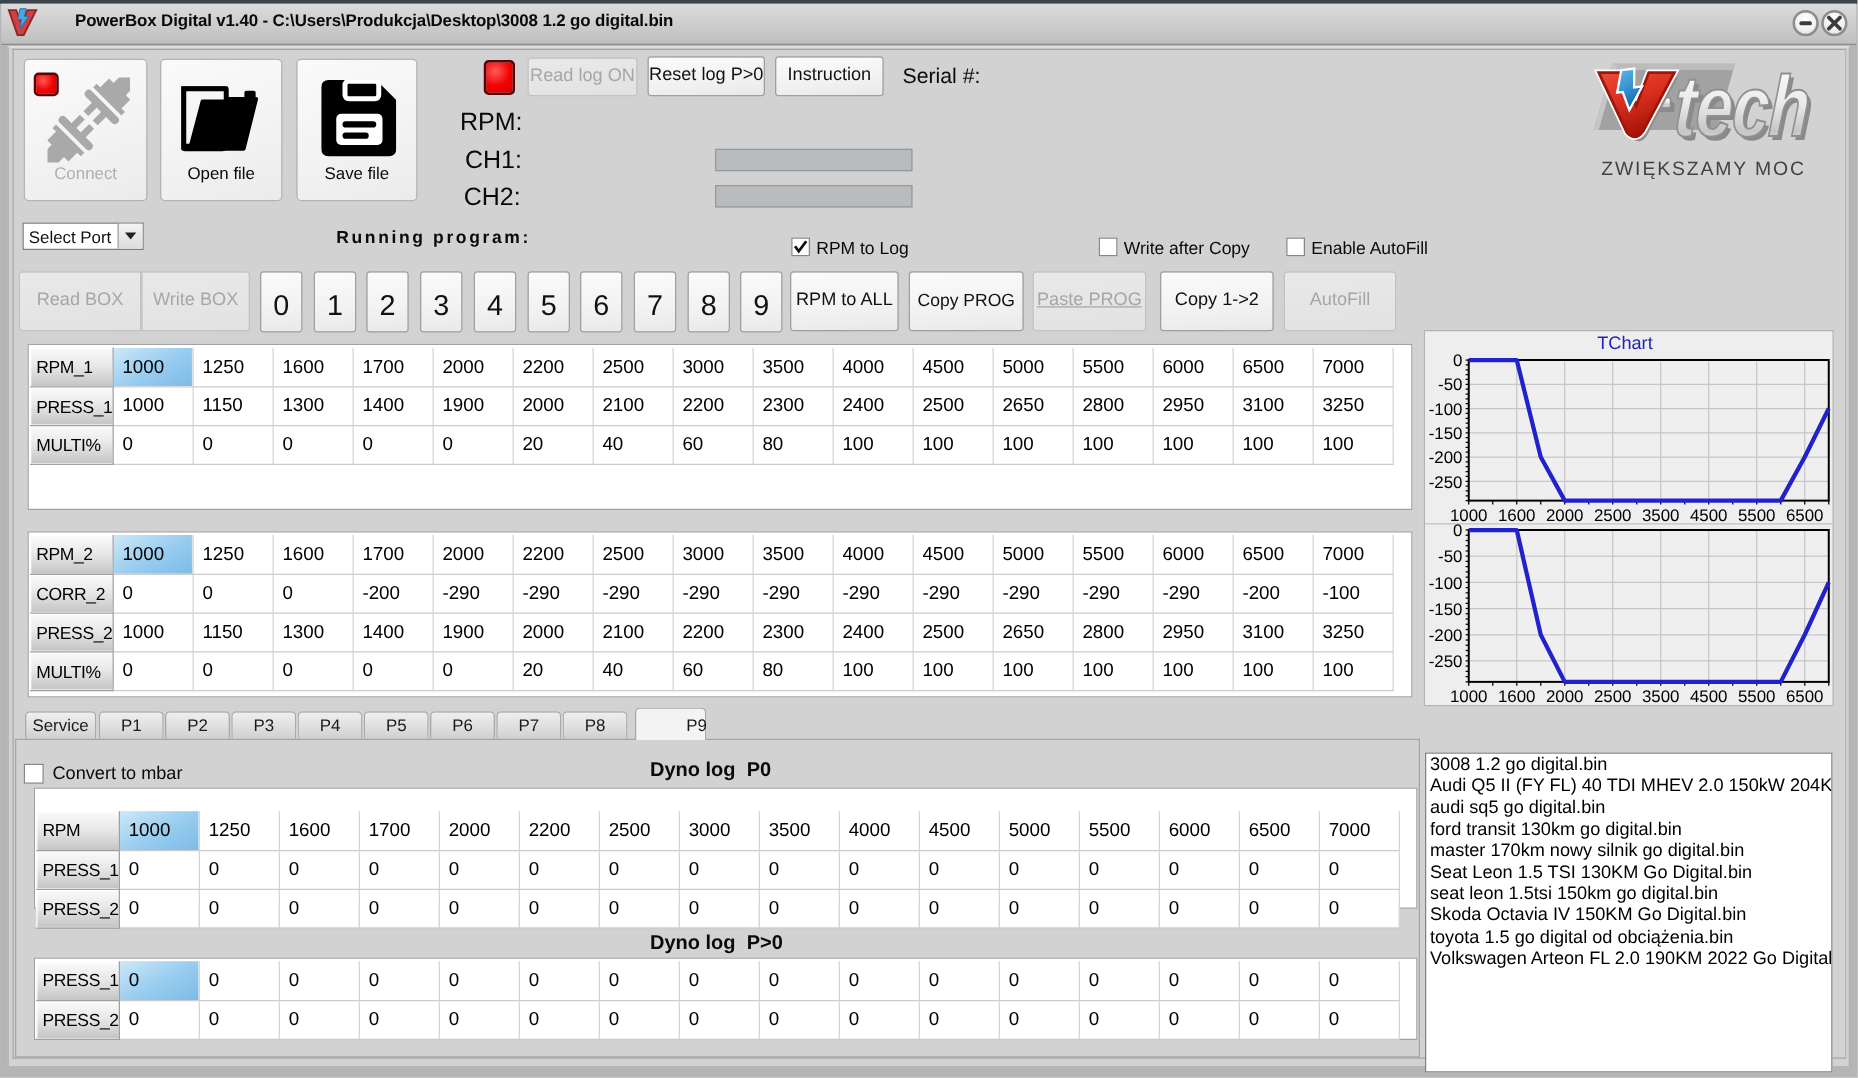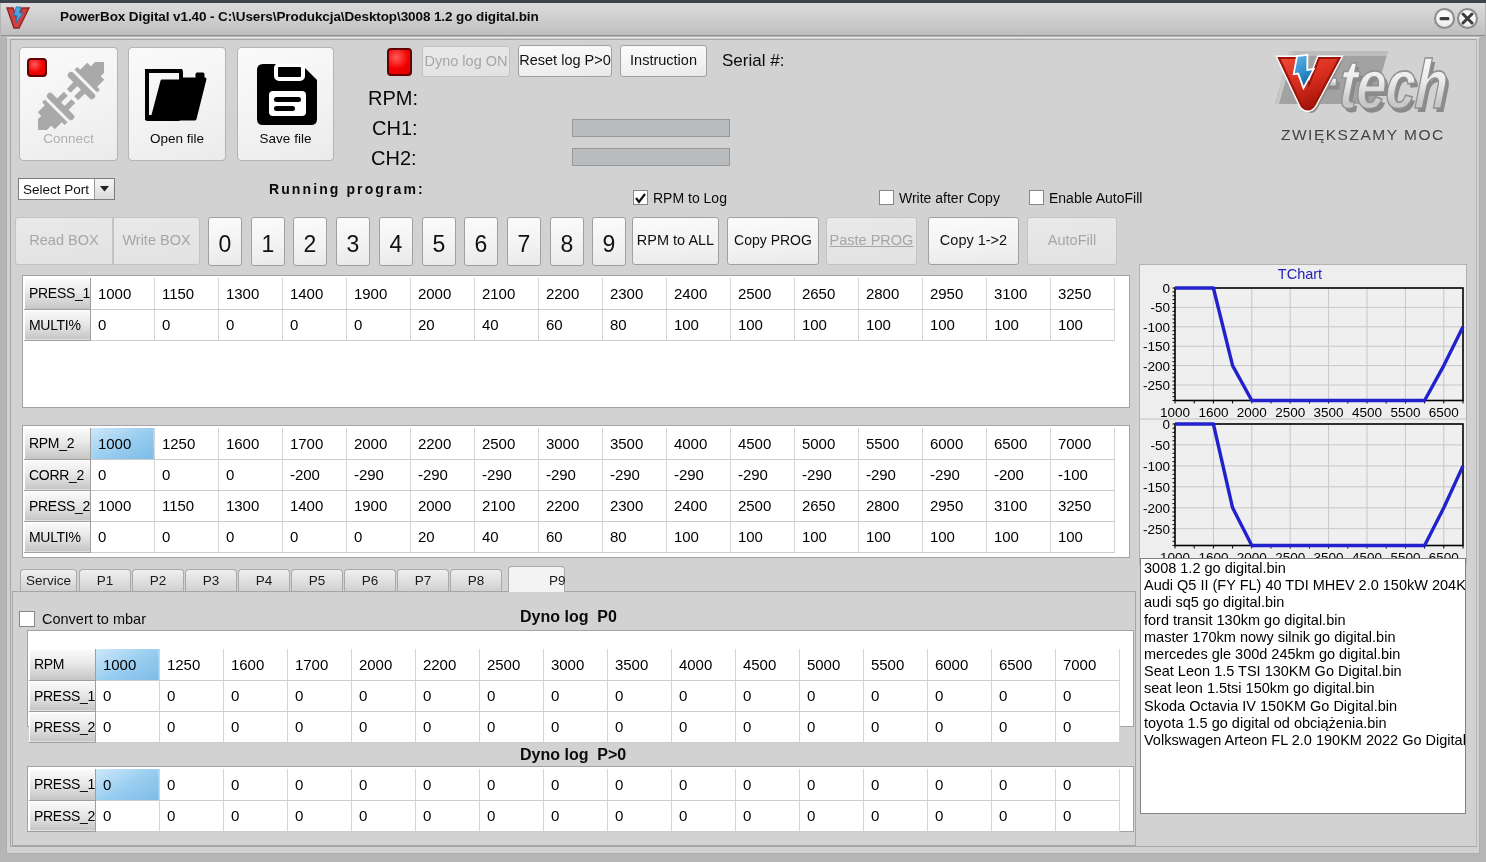--- a/index.html
+++ b/index.html
@@ -46,21 +46,21 @@
 table.g td.sel{background:linear-gradient(150deg,#cde8f9,#97ccef 55%,#7cbbe7);}
 
 .tab{top:569px;height:22px;background:linear-gradient(#efefef,#dddddd 60%,#d0d0d0);
  border:1px solid #a9a9a9;border-bottom:none;border-radius:4px 4px 0 0;
  text-align:center;font-size:13.5px;color:#1a1a1a;padding-top:3px;}
 #tab-active{top:566px;height:26px;background:#f3f3f3;z-index:5;padding-top:6px;padding-left:40px;}
 .pcline{background:#a6a6a6;}
 
 #chartbox{left:1139px;top:264px;width:328px;height:301px;background:#eeeeee;border:1px solid #b2b2b2;}
 
-#filelist{left:1140px;top:558px;width:326px;height:256px;background:#fff;border:1px solid #828282;
+#filelist{left:1140px;top:602px;width:326px;height:256px;background:#fff;border:1px solid #828282;
  font-size:14.5px;color:#000;line-height:17.2px;padding:1px 0 0 3px;overflow:hidden;}
 #filelist div{white-space:nowrap;}
 </style></head>
 <body>
 <div id="frame" class="abs"></div>
 <div id="client" class="abs"></div>
 <div id="innerline" class="abs"></div>
 <div id="topstrip" class="abs"></div>
 <div id="titlebar" class="abs"></div>
 
@@ -107,21 +107,21 @@
   <path d="M6 0 L44 0 L60 16 L60 55 Q60 61 54 61 L6 61 Q0 61 0 55 L0 6 Q0 0 6 0 Z" fill="#000"></path>
   <rect x="19" y="1" width="27" height="14" rx="3" fill="none" stroke="#fff" stroke-width="4"></rect>
   <rect x="12" y="27" width="37" height="25" rx="4" fill="#fff"></rect>
   <rect x="17" y="33" width="27" height="5" rx="2.5" fill="#000"></rect>
   <rect x="17" y="42" width="21" height="5" rx="2.5" fill="#000"></rect>
  </svg>
  <div class="cap">Save file</div>
 </div>
 
 <div class="led abs" style="left:387px;top:48px;width:25px;height:28px;border-radius:4px;"></div>
-<div class="btn dis abs" style="left:422px;top:46px;width:88px;height:31px;font-size:14.5px;line-height:28px;">Dyno log ON</div>
+<div class="btn dis abs" style="left:422px;top:46px;width:88px;height:31px;font-size:14.5px;line-height:28px;">Read log ON</div>
 <div class="btn abs" style="left:518px;top:45px;width:94px;height:32px;font-size:14.5px;line-height:29px;">Reset log P&gt;0</div>
 <div class="btn abs" style="left:620px;top:45px;width:87px;height:32px;font-size:14.5px;line-height:29px;">Instruction</div>
 <div class="lbl abs" style="left:722px;top:51px;font-size:17px;">Serial #:</div>
 <div class="lbl abs" style="left:368px;top:87px;font-size:20px;">RPM:</div>
 <div class="lbl abs" style="left:372px;top:117px;font-size:20px;">CH1:</div>
 <div class="lbl abs" style="left:371px;top:147px;font-size:20px;">CH2:</div>
 <div class="pbar abs" style="top:119px;"></div>
 <div class="pbar abs" style="top:148px;"></div>
 <div class="lbl abs" style="left:269px;top:181px;font-size:14px;font-weight:bold;letter-spacing:2.1px;">Running program:</div>
 <div id="combo" class="abs">
@@ -190,20 +190,39 @@
 <div class="btn abs" style="left:592px;top:217px;width:34px;height:49px;font-size:23px;line-height:52px;">9</div>
 
 <div class="btn abs" style="left:632px;top:217px;width:87px;height:48px;font-size:14.5px;line-height:45px;">RPM to ALL</div>
 <div class="btn abs" style="left:727px;top:217px;width:92px;height:48px;font-size:14px;line-height:45px;">Copy PROG</div>
 <div class="btn dis abs" style="left:826px;top:217px;width:91px;height:48px;font-size:14.5px;line-height:45px;text-decoration:underline;">Paste PROG</div>
 <div class="btn abs" style="left:928px;top:217px;width:91px;height:48px;font-size:14.5px;line-height:45px;">Copy 1-&gt;2</div>
 <div class="btn dis abs" style="left:1027px;top:217px;width:90px;height:48px;font-size:14.5px;line-height:45px;">AutoFill</div>
 <div class="gridpanel abs" style="left:22px;top:275px;width:1108px;height:133px;">
 <table class="g" style="position:absolute;left:1px;top:2px;">
 <tbody>
+        <tr>
+          <td class="h" style="width:66px;">RPM_1</td>
+          <td class="sel" style="width:64px;">1000</td>
+          <td style="width:64px;">1250</td>
+          <td style="width:64px;">1600</td>
+          <td style="width:64px;">1700</td>
+          <td style="width:64px;">2000</td>
+          <td style="width:64px;">2200</td>
+          <td style="width:64px;">2500</td>
+          <td style="width:64px;">3000</td>
+          <td style="width:64px;">3500</td>
+          <td style="width:64px;">4000</td>
+          <td style="width:64px;">4500</td>
+          <td style="width:64px;">5000</td>
+          <td style="width:64px;">5500</td>
+          <td style="width:64px;">6000</td>
+          <td style="width:64px;">6500</td>
+          <td style="width:64px;">7000</td>
+        </tr>
 <tr>
           <td class="h" style="width:66px;">PRESS_1</td>
           <td style="width:64px;">1000</td>
           <td style="width:64px;">1150</td>
           <td style="width:64px;">1300</td>
           <td style="width:64px;">1400</td>
           <td style="width:64px;">1900</td>
           <td style="width:64px;">2000</td>
           <td style="width:64px;">2100</td>
           <td style="width:64px;">2200</td>
@@ -600,18 +619,17 @@
     <text x="265.4" y="296.5" font-size="13.5" text-anchor="middle" fill="#000">5500</text>
     <text x="303.8" y="296.5" font-size="13.5" text-anchor="middle" fill="#000">6500</text>
     <polyline points="35.0,159.0 54.2,159.0 73.4,159.0 92.6,242.8 111.8,280.5 131.0,280.5 150.2,280.5 169.4,280.5 188.6,280.5 207.8,280.5 227.0,280.5 246.2,280.5 265.4,280.5 284.6,280.5 303.8,242.8 323.0,200.9" fill="none" stroke="#2222cc" stroke-width="3.4" stroke-linejoin="round"></polyline>
   </svg>
 <div id="filelist" class="abs">
     <div>3008 1.2 go digital.bin</div>
     <div>Audi Q5 II (FY FL) 40 TDI MHEV 2.0 150kW 204KM (2021)</div>
     <div>audi sq5 go digital.bin</div>
     <div>ford transit 130km go digital.bin</div>
     <div>master 170km nowy silnik go digital.bin</div>
-    <div>mercedes gle 300d 245km go digital.bin</div>
     <div>Seat Leon 1.5 TSI 130KM Go Digital.bin</div>
     <div>seat leon 1.5tsi 150km go digital.bin</div>
     <div>Skoda Octavia IV 150KM Go Digital.bin</div>
     <div>toyota 1.5 go digital od obciążenia.bin</div>
     <div>Volkswagen Arteon FL 2.0 190KM 2022 Go Digital Auto.bin</div>
   </div>
 </body></html>

